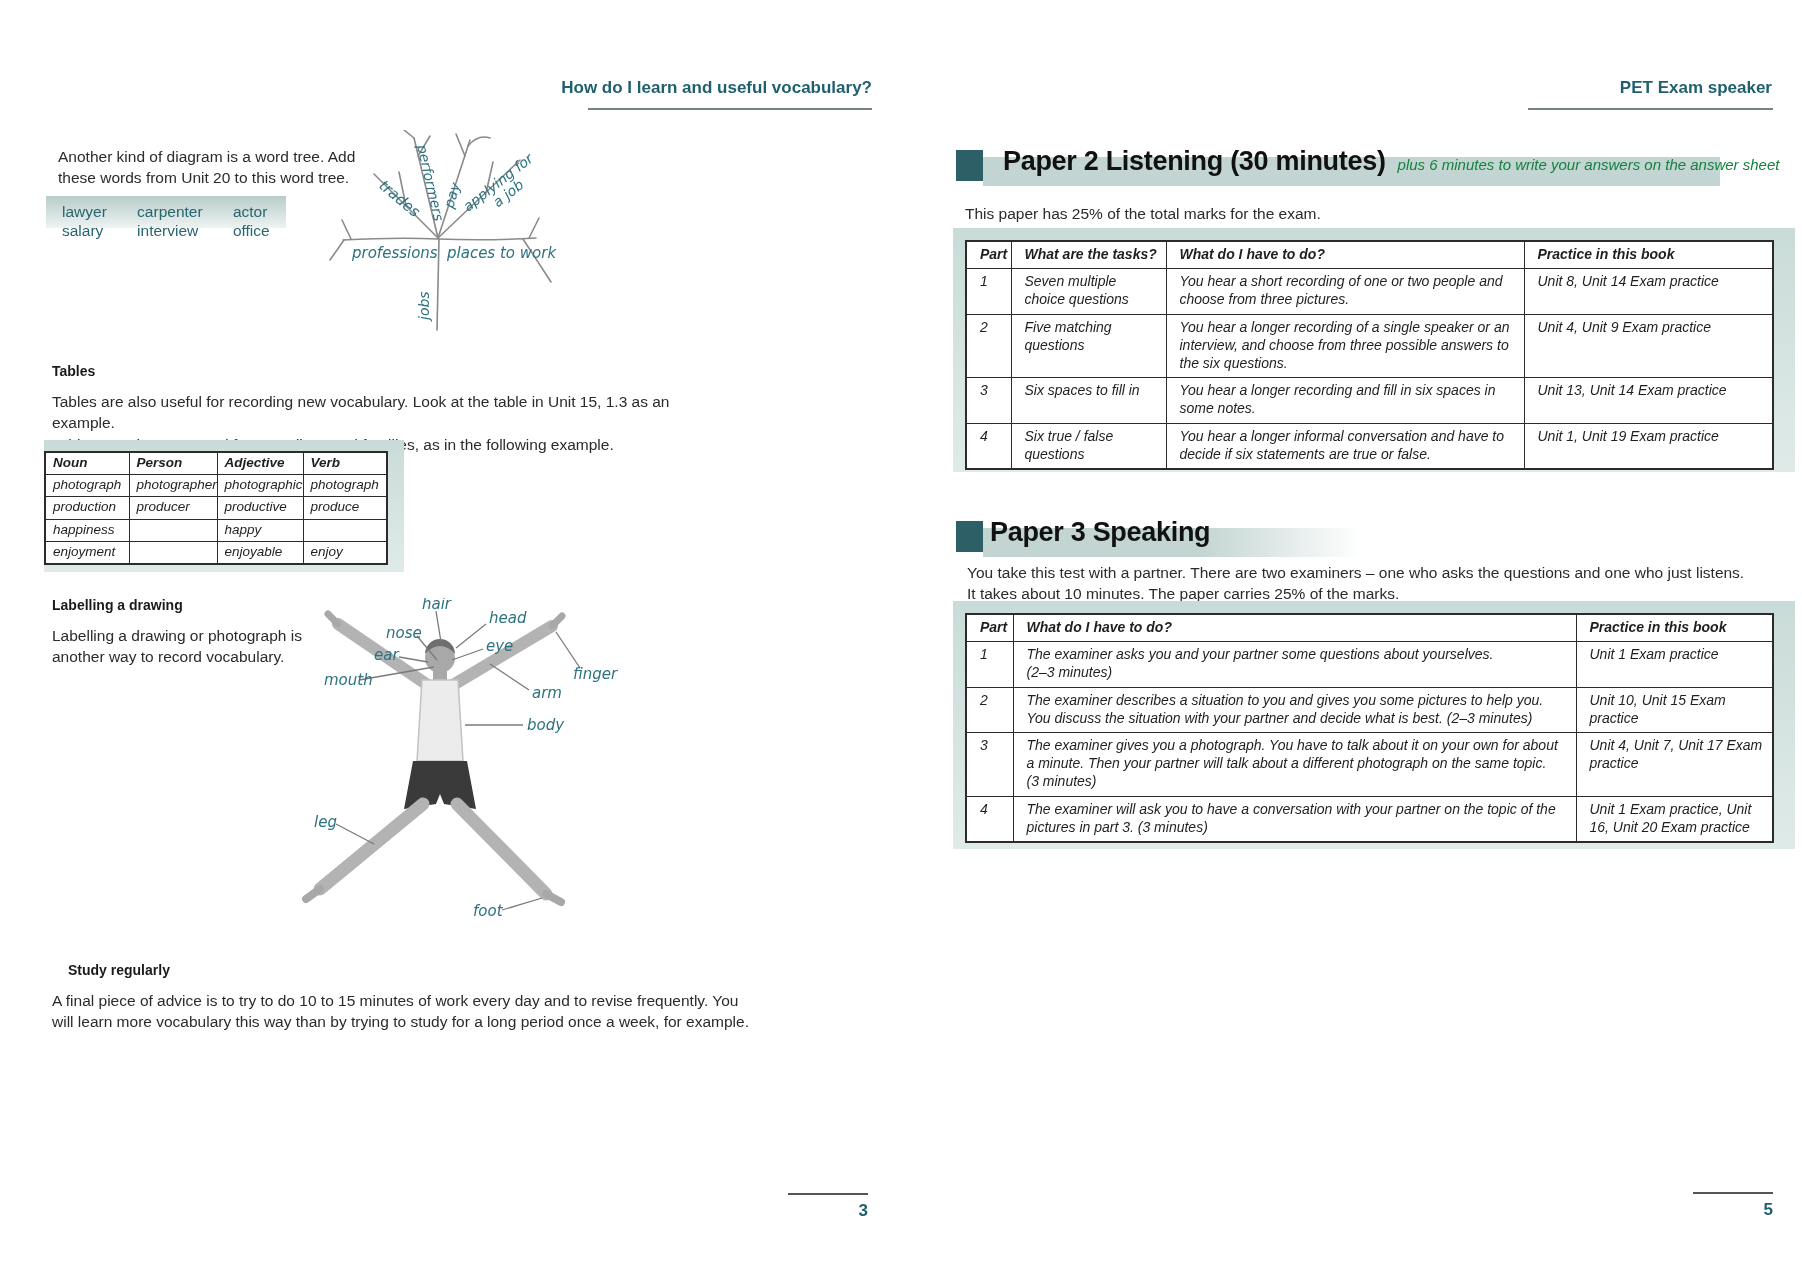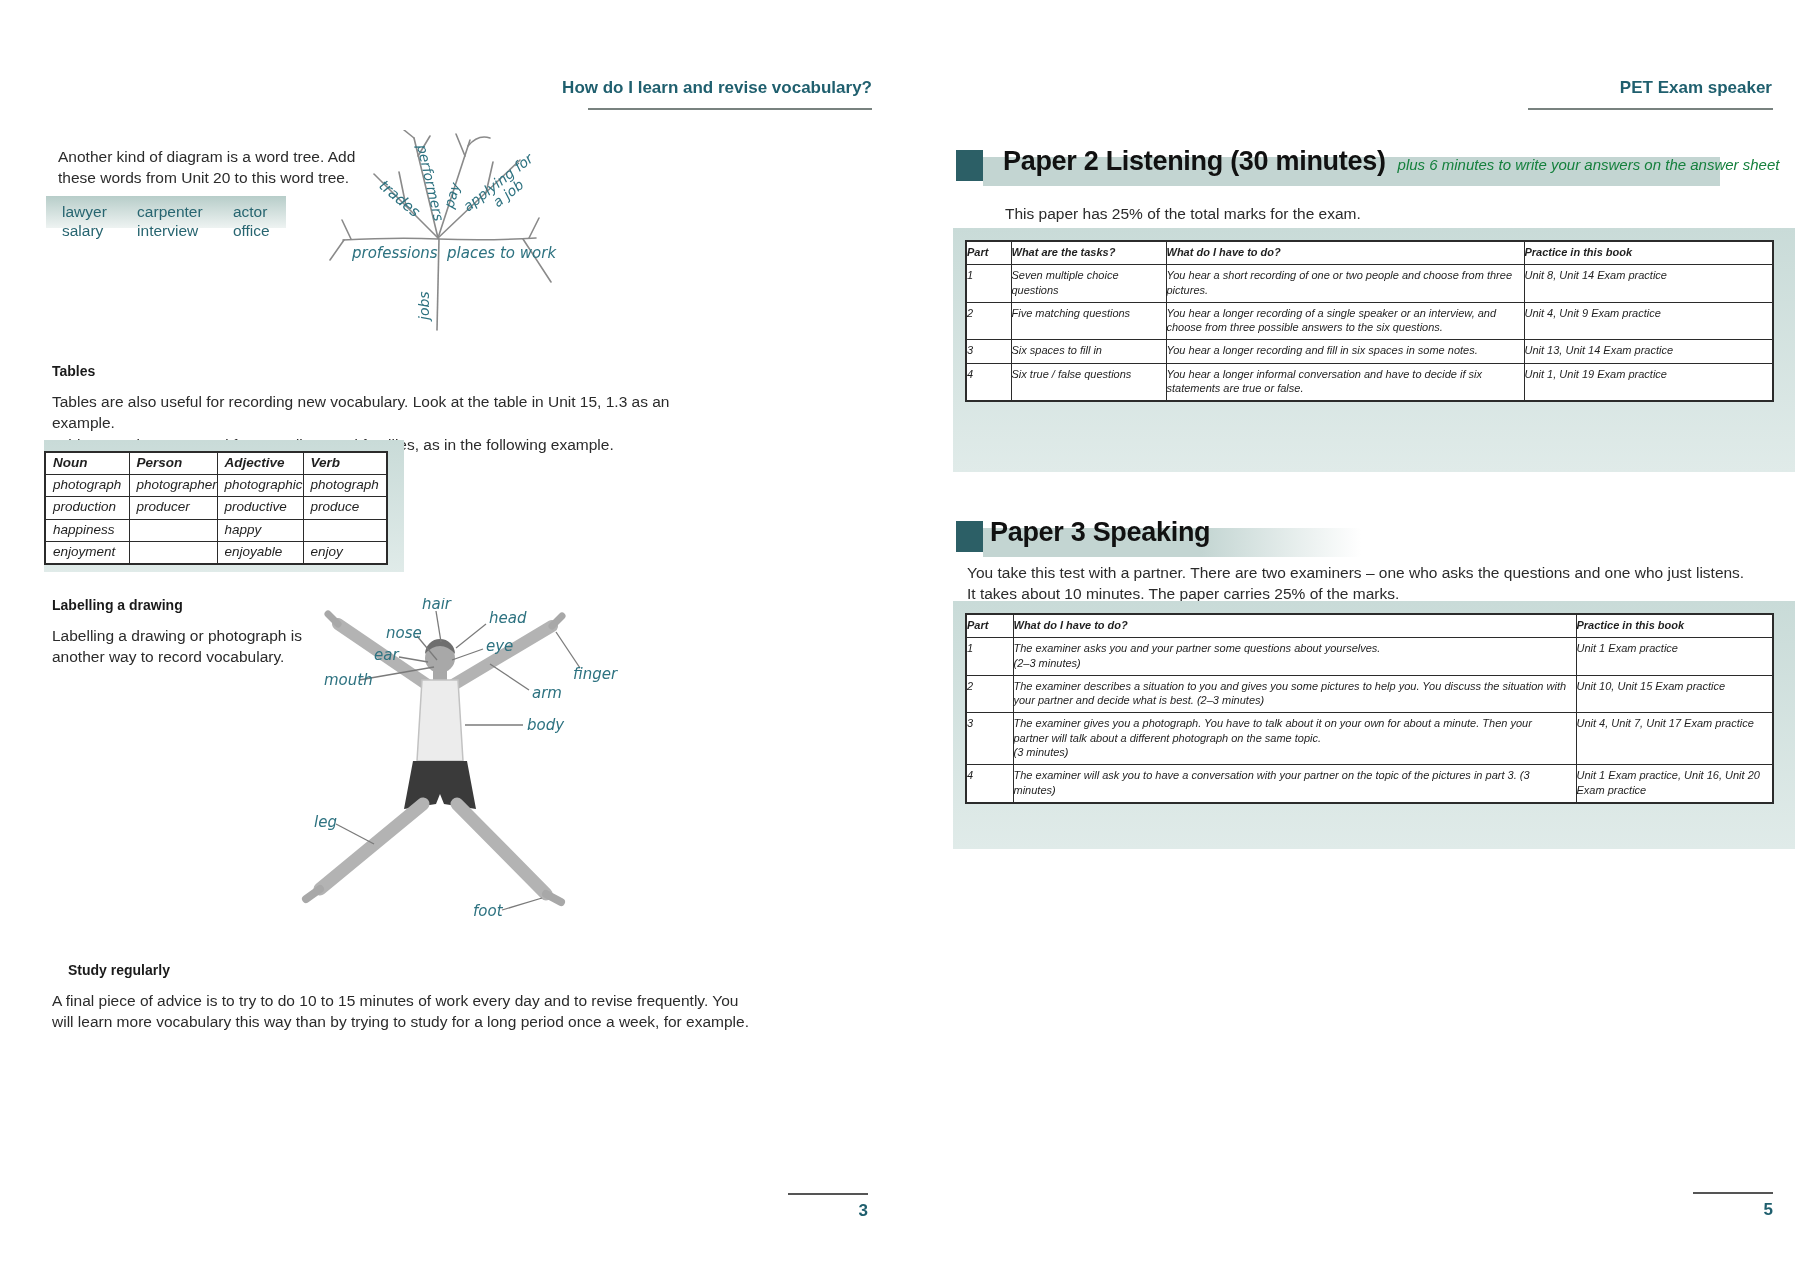--- a/index.html
+++ b/index.html
@@ -33,21 +33,21 @@
 
   .family-table { width:342px; table-layout:fixed; }
   .family-table th, .family-table td { font-size:13.5px; padding:2px 7px 3px 7px; height:22px; line-height:1.2; }
   .family-table th:nth-child(1), .family-table td:nth-child(1){ width:84px; }
   .family-table th:nth-child(2), .family-table td:nth-child(2){ width:88px; }
   .family-table th:nth-child(3), .family-table td:nth-child(3){ width:86px; }
   .family-table th:nth-child(4), .family-table td:nth-child(4){ width:84px; }
 
   
   .exam-table { width:807px; table-layout:fixed; }
-  .exam-table th, .exam-table td { font-size:11px; padding:3px 8px 5px 0; line-height:1.3; }
+  .exam-table th, .exam-table td { font-size:14px; padding:3px 8px 5px 13px; line-height:1.3; }
   .listening-table th:nth-child(1), .listening-table td:nth-child(1){ width:45px; }
   .listening-table th:nth-child(2), .listening-table td:nth-child(2){ width:155px; }
   .listening-table th:nth-child(3), .listening-table td:nth-child(3){ width:358px; }
   .listening-table th:nth-child(4), .listening-table td:nth-child(4){ width:249px; }
   .speaking-table th:nth-child(1), .speaking-table td:nth-child(1){ width:47px; }
   .speaking-table th:nth-child(2), .speaking-table td:nth-child(2){ width:563px; }
   .speaking-table th:nth-child(3), .speaking-table td:nth-child(3){ width:197px; }
 
   
   .paper-square { background:#2c5f66; }
@@ -60,21 +60,21 @@
   
   .hand { font-family:"DejaVu Sans","Liberation Sans",sans-serif; font-style:italic; fill:#2d7280; }
   .sketch { stroke:#8a8a8a; stroke-width:1.6; fill:none; stroke-linecap:round; }
   .leader { stroke:#7a7a7a; stroke-width:1.3; fill:none; }
 </style>
 </head>
 <body>
 
 <div id="canvas">
 
-  <div class="abs running-head" style="left:540px; top:78px; width:332px; text-align:right;">How do I learn and revise vocabulary?</div>
+  <div class="abs running-head" style="left:540px; top:78px; width:332px; text-align:right;">How do I learn and useful vocabulary?</div>
   <div class="abs head-rule" style="left:588px; top:108px; width:284px;"></div>
 
   <div class="abs body-text" style="left:58px; top:146px; width:302px;">Another kind of diagram is a word tree. Add these words from Unit 20 to this word tree.</div>
 
   <div class="abs word-box" style="left:46px; top:196px; width:240px; height:32px;">
     <span>lawyer</span>
     <span>carpenter</span>
     <span>actor</span>
     <span>salary</span>
     <span>interview</span>
@@ -210,21 +210,21 @@
 
   <div class="abs running-head" style="left:1450px; top:78px; width:322px; text-align:right;">PET Exam speaker</div>
   <div class="abs head-rule" style="left:1528px; top:108px; width:245px;"></div>
 
   <div class="abs paper-square" style="left:956px; top:150px; width:27px; height:31px;"></div>
   <div class="abs paper-band" style="left:983px; top:157px; width:737px; height:29px;"></div>
   <div class="abs paper-heading-row" style="left:990px; top:146px;margin-left:13px;">
     <span class="paper-title">Paper 2 Listening (30 minutes)</span>
     <span class="paper-subtitle">plus 6 minutes to write your answers on the answer sheet</span>
   </div>
-  <div class="abs body-text" style="left:965px; top:203px; width:600px;margin-left:40px;">This paper has 25% of the total marks for the exam.</div>
+  <div class="abs body-text" style="left:965px; top:203px; width:600px;">This paper has 25% of the total marks for the exam.</div>
 
   <div class="abs table-backdrop" style="left:953px; top:228px; width:842px; height:244px;"></div>
   <table class="abs book-table exam-table listening-table" style="left:965px; top:240px;">
       <thead>
         <tr>
           <th>Part</th>
           <th>What are the tasks?</th>
           <th>What do I have to do?</th>
           <th>Practice in this book</th>
         </tr>

